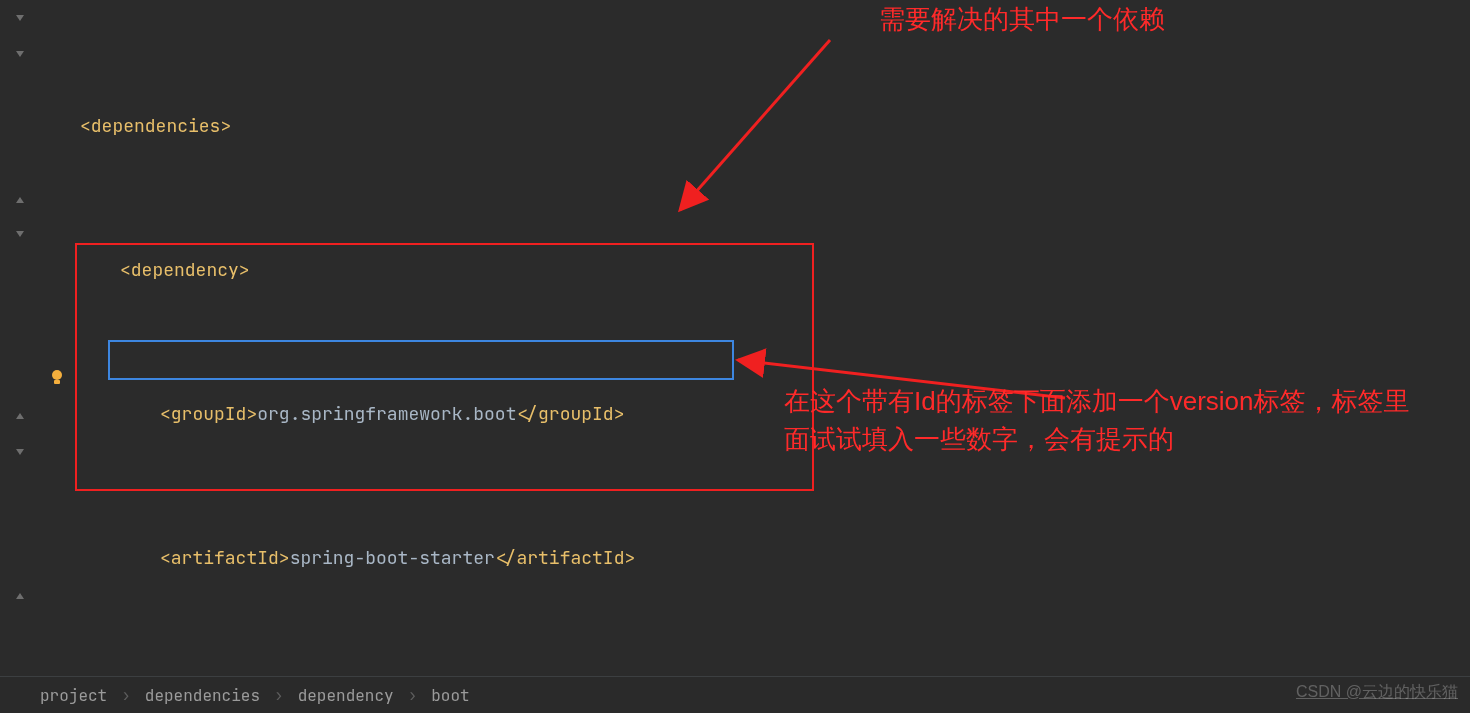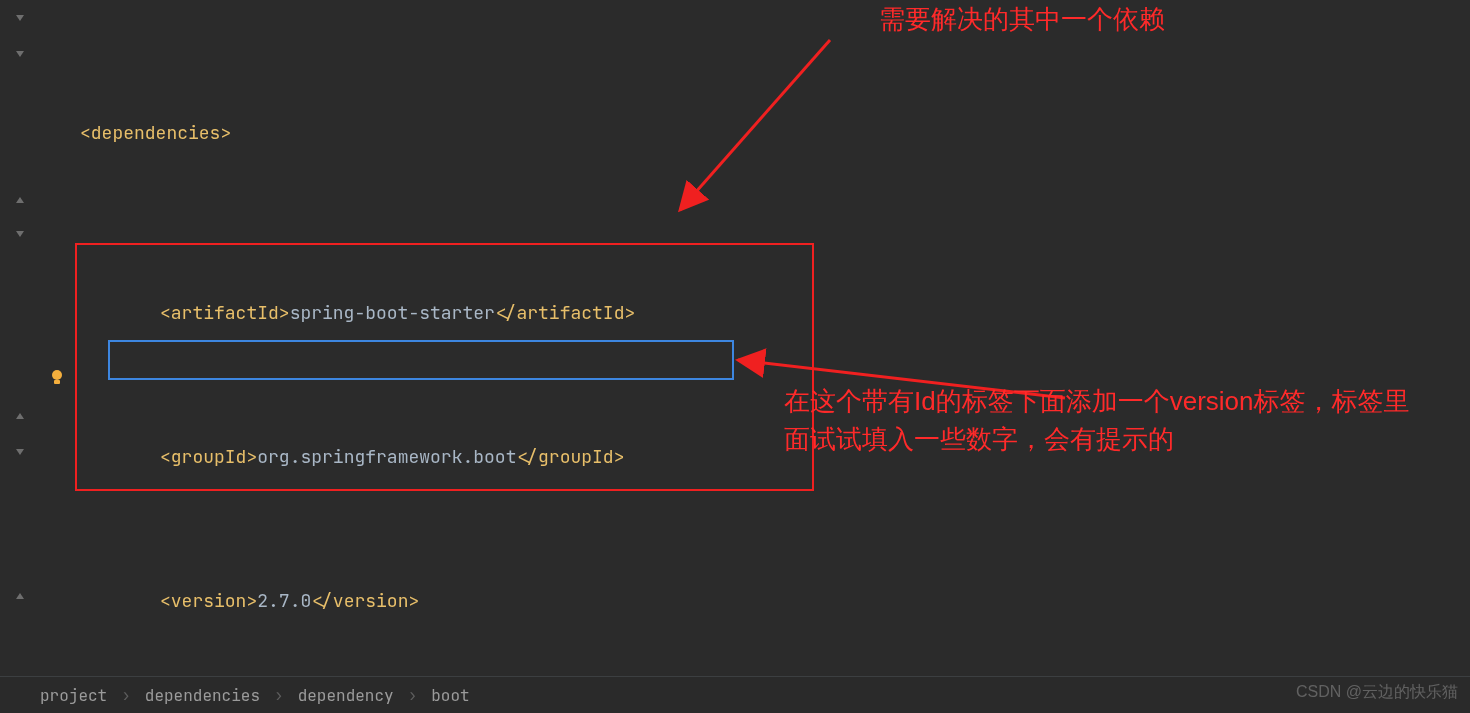--- a/index.html
+++ b/index.html
@@ -46,21 +46,21 @@
     flex: 1;
   }
   .line {
     height: 36px;
     position: relative;
     padding-left: 20px;
   }
   .tag-angle { color: #e8bf6a; }
   .tag-name { color: #e8bf6a; }
   .text-val { color: #a9b7c6; }
-  .ind1 { padding-left: 40px; margin-top: 7px; }
+  .ind1 { padding-left: 40px; }
   .ind2 { padding-left: 80px; }
   .ind3 { padding-left: 120px; }
   .breadcrumb {
     position: absolute;
     bottom: 0;
     left: 0;
     right: 0;
     height: 36px;
     background: #2a2a2a;
     border-top: 1px solid #3c3f41;
@@ -75,20 +75,21 @@
     color: #5e5e5e;
   }
   .watermark {
     position: absolute;
     right: 12px;
     bottom: 10px;
     color: rgba(200,200,200,0.35);
     font-size: 16px;
     font-family: sans-serif;
     z-index: 50;
+    text-decoration: underline;
   }
   .red-box {
     position: absolute;
     border: 2px solid #f02020;
     pointer-events: none;
     z-index: 20;
   }
   .blue-box {
     position: absolute;
     border: 2px solid #3d86e0;
@@ -155,24 +156,25 @@
           <circle cx="9" cy="7" r="5" fill="#f4af3d"></circle>
           <rect x="6" y="12" width="6" height="4" rx="1" fill="#f4af3d"></rect>
         </svg>
     </div>
   </div>
 
   <div class="code">
     
     <div class="line ind1"><span class="tag-angle">&lt;</span><span class="tag-name">dependencies</span><span class="tag-angle">&gt;</span></div>
     
+    <div class="line ind2"><span class="tag-angle">&lt;</span><span class="tag-name">dependency</span><span class="tag-angle">&gt;</span></div>
+    
+    <div class="line ind3"><span class="tag-angle">&lt;</span><span class="tag-name">groupId</span><span class="tag-angle">&gt;</span><span class="text-val">org.springframework.boot</span><span class="tag-angle">&lt;/</span><span class="tag-name">groupId</span><span class="tag-angle">&gt;</span></div>
     
     <div class="line ind3"><span class="tag-angle">&lt;</span><span class="tag-name">artifactId</span><span class="tag-angle">&gt;</span><span class="text-val">spring-boot-starter</span><span class="tag-angle">&lt;/</span><span class="tag-name">artifactId</span><span class="tag-angle">&gt;</span></div>
-    
-    <div class="line ind3"><span class="tag-angle">&lt;</span><span class="tag-name">groupId</span><span class="tag-angle">&gt;</span><span class="text-val">org.springframework.boot</span><span class="tag-angle">&lt;/</span><span class="tag-name">groupId</span><span class="tag-angle">&gt;</span></div>
     
     <div class="line ind3"><span class="tag-angle">&lt;</span><span class="tag-name">version</span><span class="tag-angle">&gt;</span><span class="text-val">2.7.0</span><span class="tag-angle">&lt;/</span><span class="tag-name">version</span><span class="tag-angle">&gt;</span></div>
     
     
     
     
     
     
     
     

